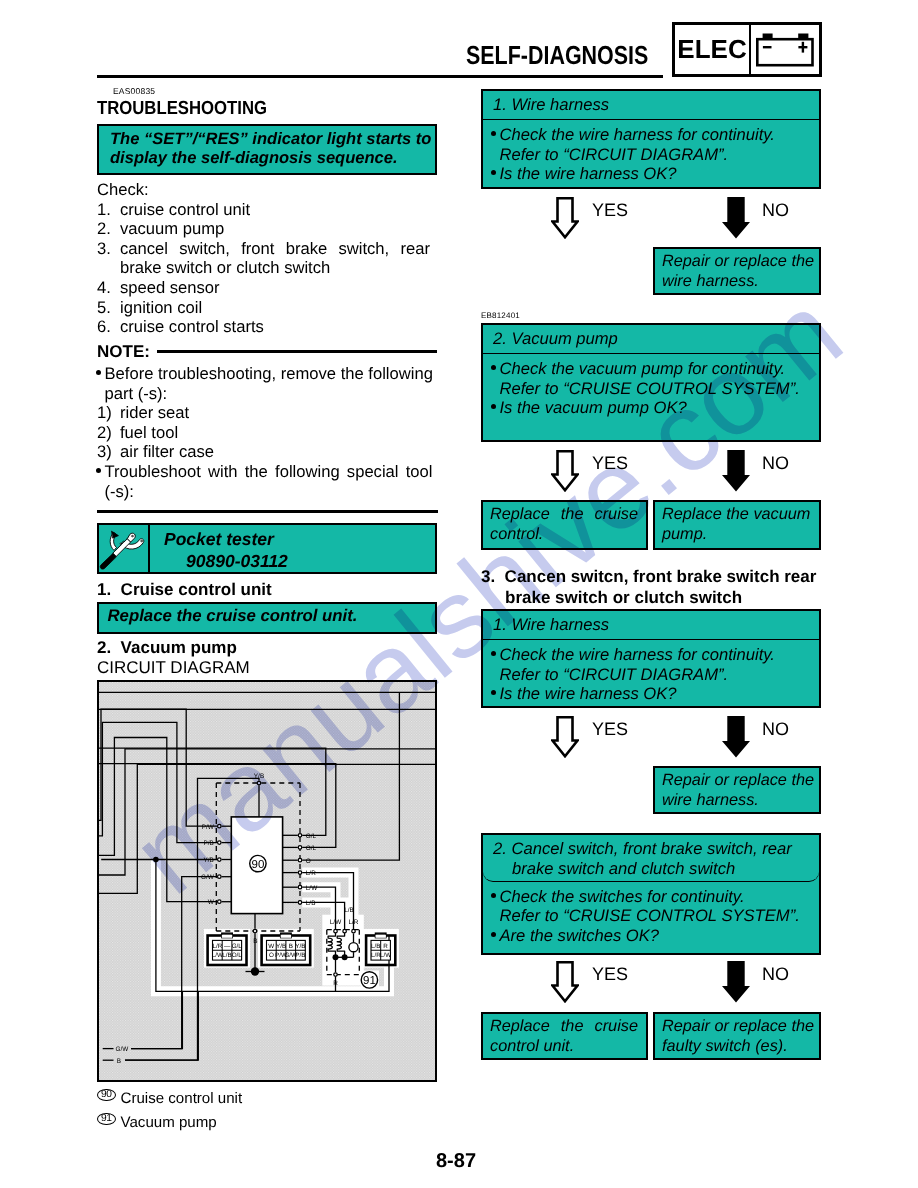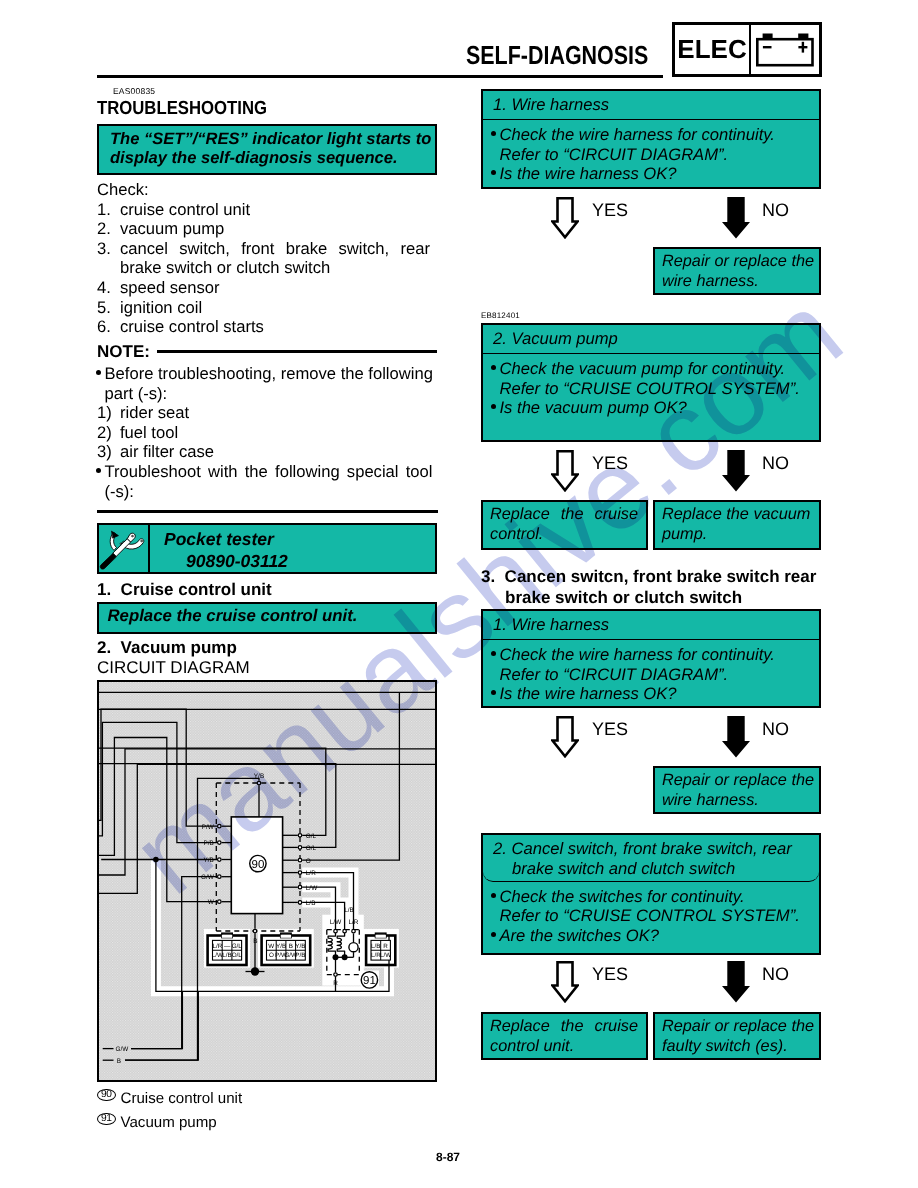--- a/index.html
+++ b/index.html
@@ -29,21 +29,21 @@
   .txt{position:absolute;white-space:pre;}
   .wrap{position:absolute;}
 
   
   .nrow{position:relative;}
   .nnum{position:absolute;left:0;}
   .ntxt{display:block;}
   .just{text-align:justify;text-align-last:justify;}
   .jw{width:310px;}
   .jw2{width:328px;}
-  #footer-page{left:436px;top:1150px;font-size:12px;font-weight:bold;}
+  #footer-page{left:436px;top:1150px;font-size:20px;font-weight:bold;}
   #watermark{position:absolute;left:190px;top:790px;transform-origin:left bottom;
      transform:rotate(-39.2deg);font-size:112px;font-weight:normal;white-space:nowrap;
      color:#c6cbee;letter-spacing:0px;z-index:60;
      mix-blend-mode:multiply;pointer-events:none;
      font-family:"Liberation Sans",sans-serif;}
 
   
   #l-code{left:113px;top:86px;font-size:8.5px;}
   #l-heading{left:97px;top:98px;font-size:19px;font-weight:bold;transform:scaleX(0.88);transform-origin:left top;}
   #l-statement-box{left:97px;top:124px;width:340px;height:51px;padding:2.5px 0 0 11px;}

